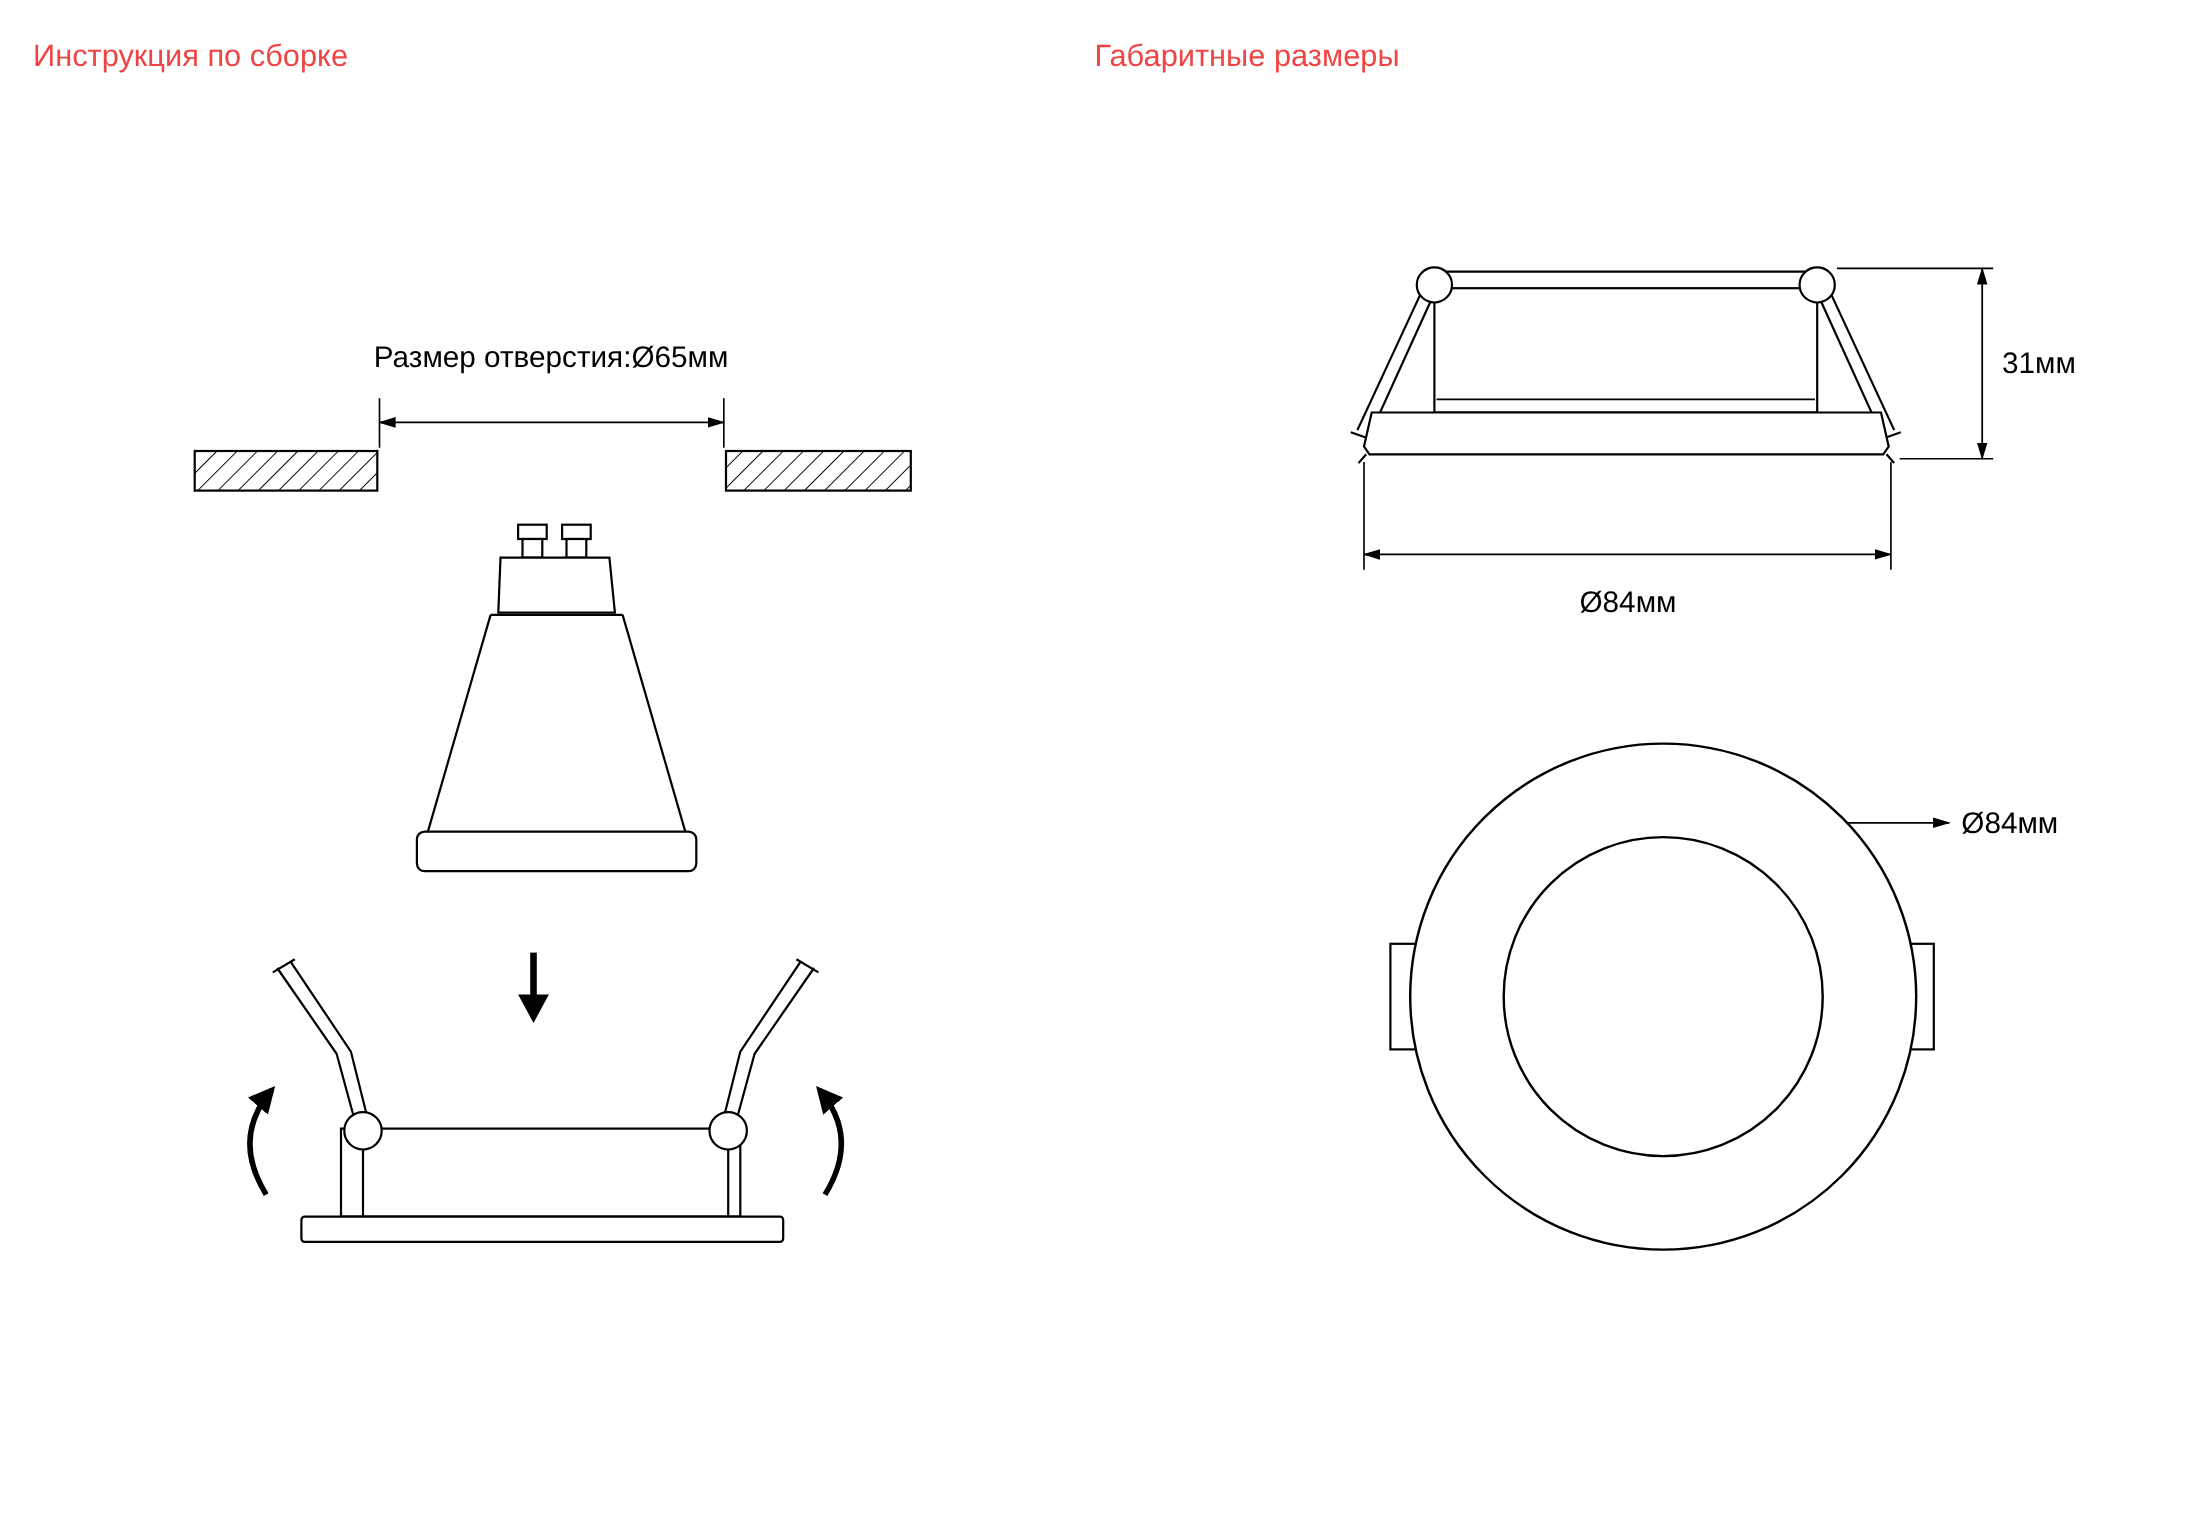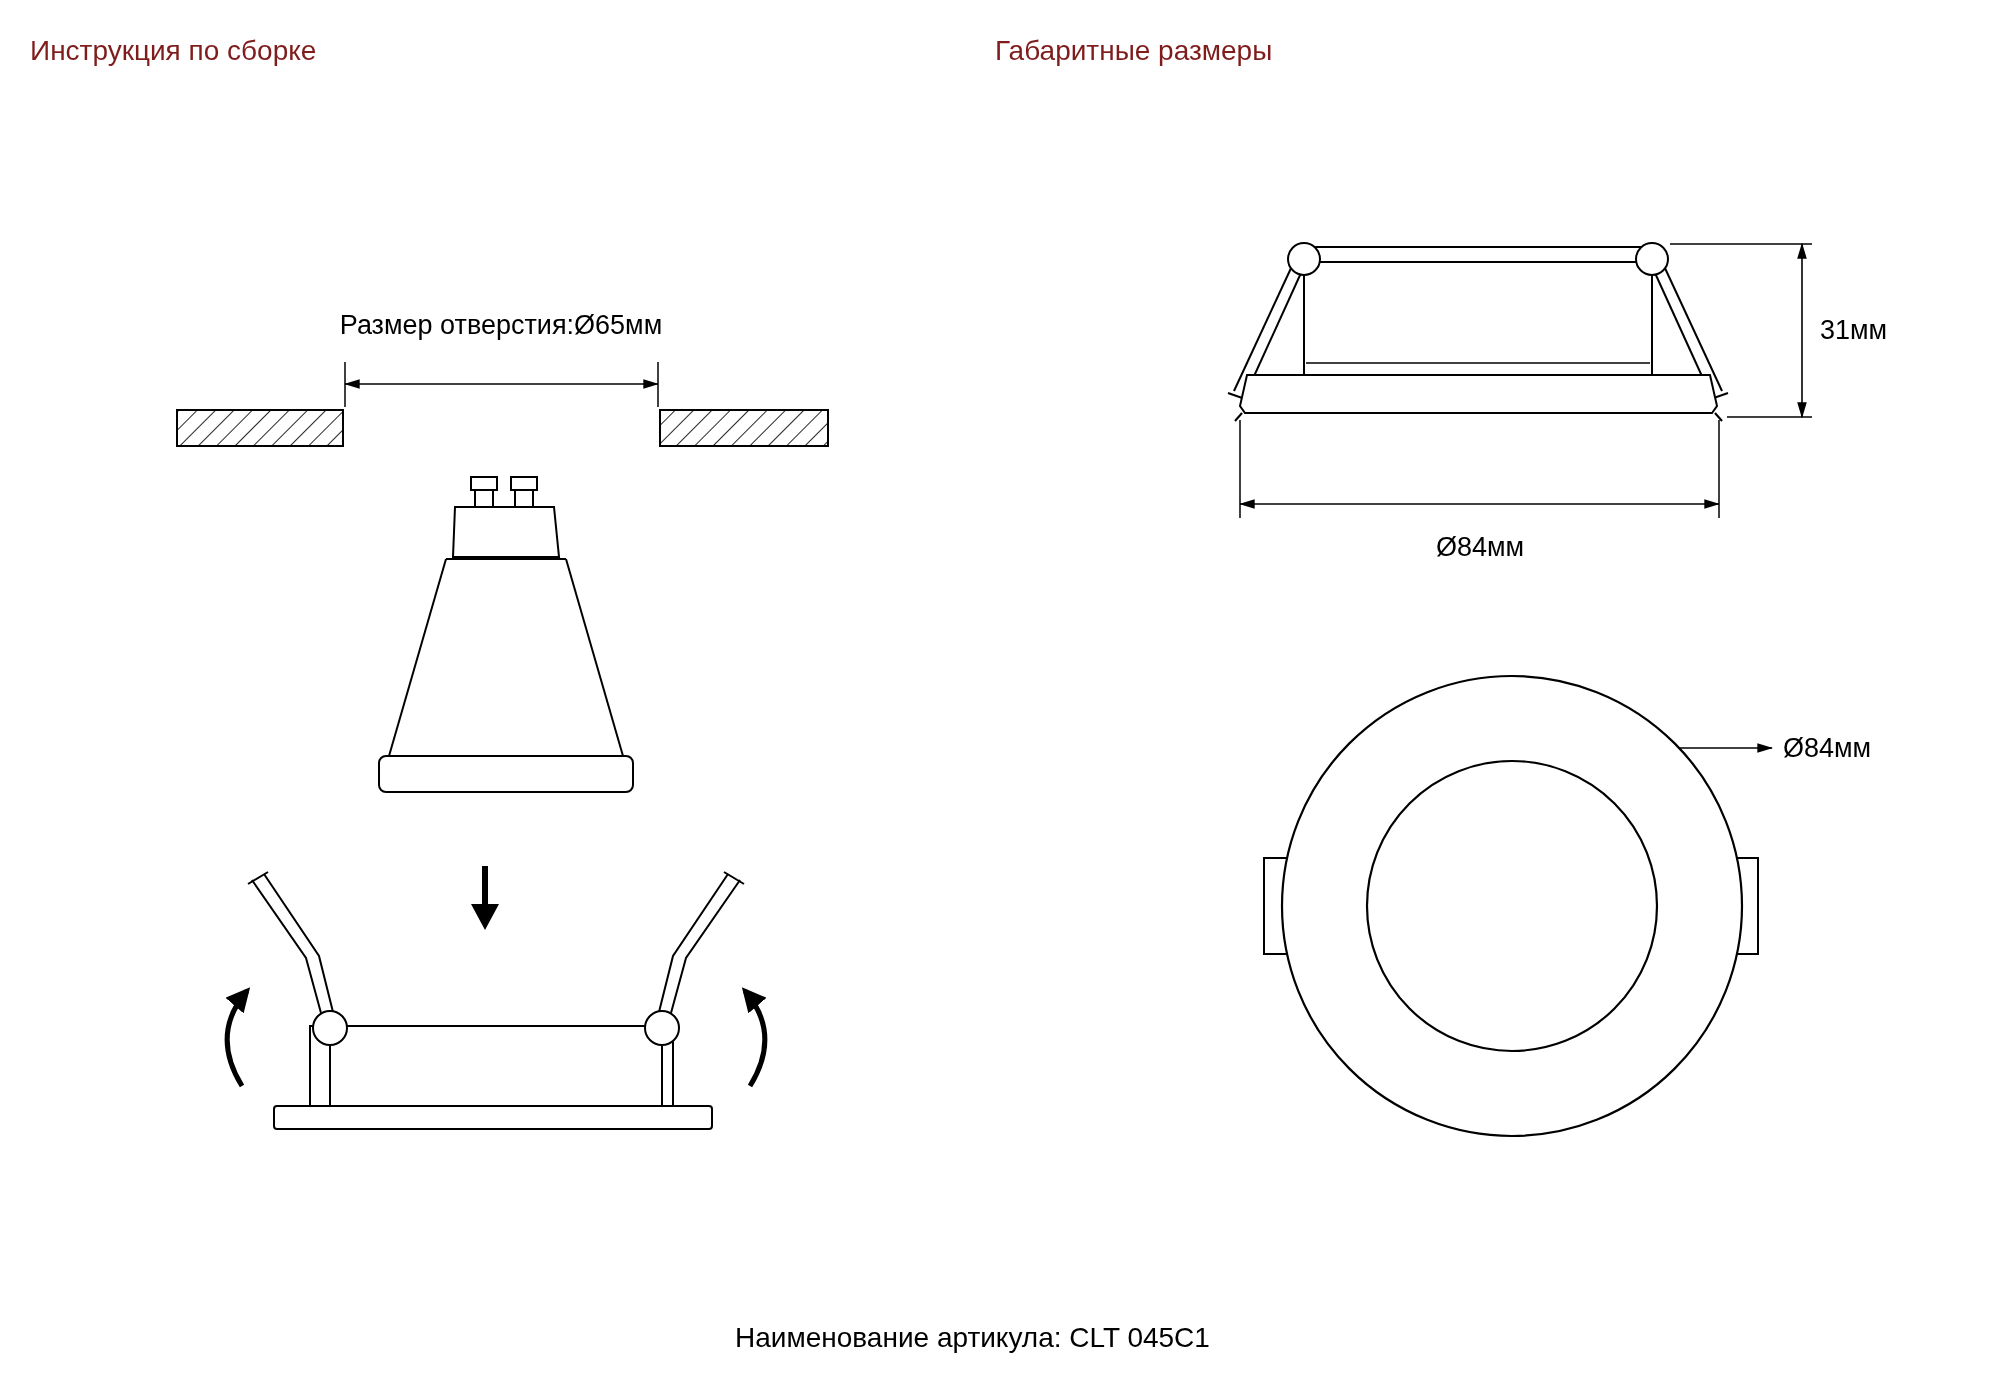--- a/index.html
+++ b/index.html
@@ -9,21 +9,21 @@
     position: relative;
     width: 2000px;
     height: 1380px;
     background: #ffffff;
     overflow: hidden;
   }
   .section-title {
     position: absolute;
     font-size: 28px;
     line-height: 1.2;
-    color: #7f1d1d;
+    color: #ef4444;
     white-space: nowrap;
   }
   .title-left  { left: 30px;  top: 34px; }
   .title-right { left: 995px; top: 34px; }
   .footer-label {
     position: absolute;
     left: 735px;
     top: 1322px;
     font-size: 28px;
     color: #000;
@@ -161,15 +161,14 @@
       <rect x="1264" y="858" width="24" height="96" fill="#fff" stroke="#000" stroke-width="2"></rect>
       <rect x="1734" y="858" width="24" height="96" fill="#fff" stroke="#000" stroke-width="2"></rect>
       <circle cx="1512" cy="906" r="230" fill="#fff" stroke="#000" stroke-width="2.2"></circle>
       <circle cx="1512" cy="906" r="145" fill="none" stroke="#000" stroke-width="2.2"></circle>
       <line x1="1679" y1="748" x2="1772" y2="748" stroke="#000" stroke-width="1.6" marker-end="url(#dimArrow)"></line>
       <text x="1783" y="757" text-anchor="start">Ø84мм</text>
     </g>
 
   </svg>
 
-  <div class="footer-label">Наименование артикула: CLT 045C1</div>
 
 </div>
 
 </body></html>

